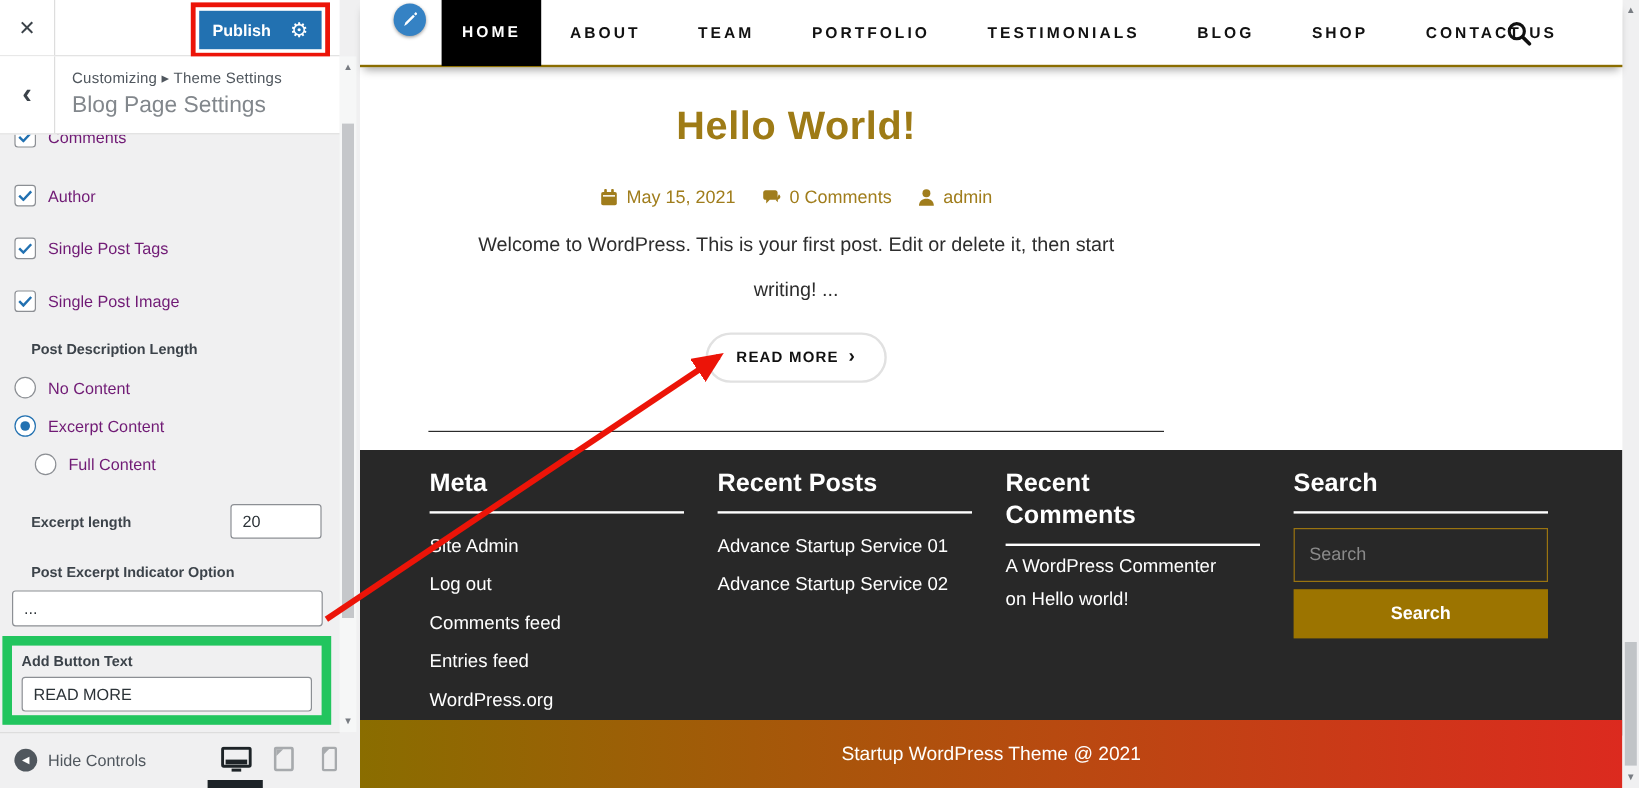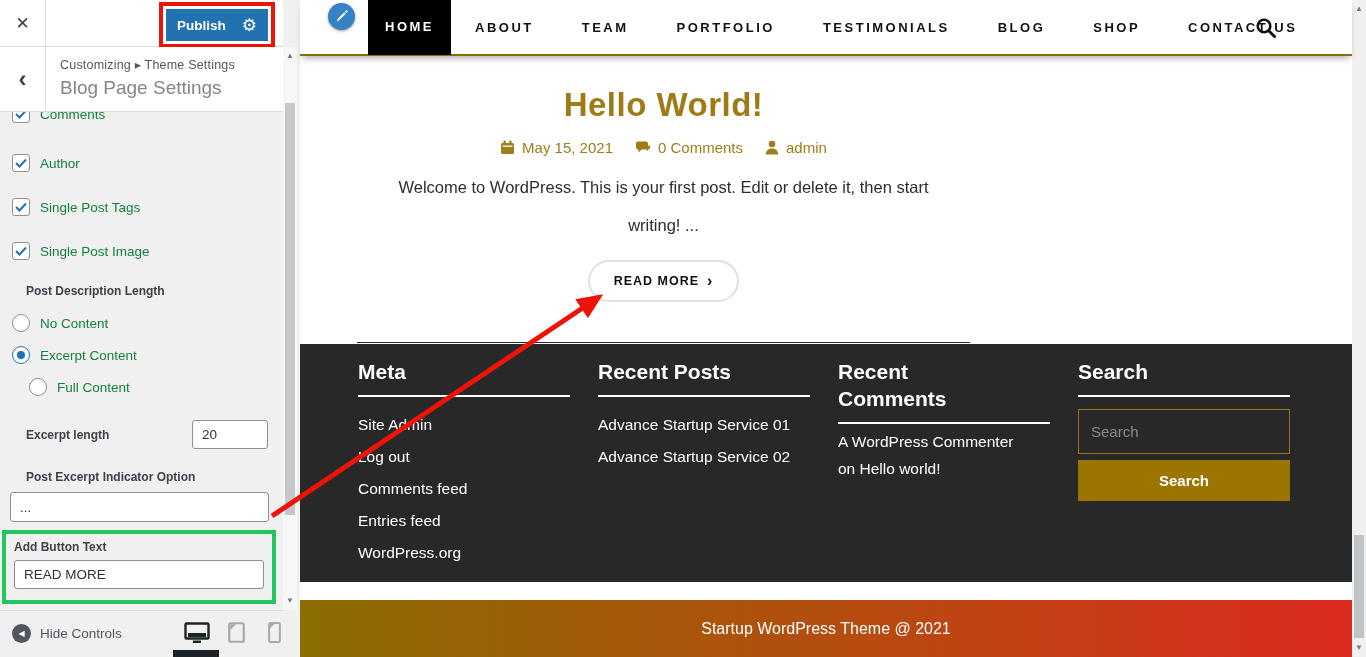--- a/index.html
+++ b/index.html
@@ -17,28 +17,28 @@
   .gear { color:#fff; font-size:17px; line-height:1; cursor:pointer; }
 
   .section-header { position:absolute; left:0; top:47px; width:283px; height:65px; background:#fff; border-bottom:1px solid #ddd; z-index:5; }
   .back-btn { position:absolute; left:0; top:0; width:46px; height:64px; background:#fff; border:none; border-right:1px solid #ddd; font-size:24px; font-weight:bold; color:#3c434a; cursor:pointer; }
   .header-text { position:absolute; left:60px; top:10px; }
   .breadcrumb { font-size:12.5px; color:#50575e; letter-spacing:.2px; }
   .panel-title { margin-top:5px; font-size:19px; font-weight:400; color:#82878c; }
 
   .panel-content { position:absolute; left:0; top:112px; width:283px; height:498px; overflow:hidden; }
   .ctl-row { position:absolute; left:12px; display:flex; align-items:center; gap:10px; cursor:pointer; }
-  .ctl-label { font-size:13.5px; color:#15803d; }
+  .ctl-label { font-size:13.5px; color:#701a75; }
   .bold-label { position:absolute; left:26px; font-size:12px; font-weight:700; color:#3c434a; }
   .checkbox { width:18px; height:18px; background:#fff; border:1px solid #8c8f94; border-radius:3px; display:flex; align-items:center; justify-content:center; flex:none; }
   .radio { width:18px; height:18px; background:#fff; border:1px solid #8c8f94; border-radius:50%; flex:none; position:relative; }
   .radio.selected { border-color:#2271b1; }
   .radio.selected::after { content:""; position:absolute; left:4px; top:4px; width:8px; height:8px; border-radius:50%; background:#2271b1; }
   .txt-input { background:#fff; border:1px solid #8c8f94; border-radius:3px; font-size:13.5px; color:#2c3338; padding:0 9px; font-family:inherit; }
-  .red-box { position:absolute; left:2px; top:418px; width:274px; height:74px; border:4px solid #22c55e; padding:6px 8px; }
+  .red-box { position:absolute; left:2px; top:418px; width:274px; height:74px; border:8px solid #22c55e; padding:6px 8px; }
   .red-box .bold-label { position:static; display:block; }
   .red-box .txt-input { width:100%; height:29px; margin-top:6px; }
 
   .side-scrollbar { position:absolute; left:283px; top:47px; width:14px; height:563px; background:#f6f7f7; }
   .scroll-arrow { position:absolute; left:0; width:14px; height:14px; font-size:8px; color:#787c82; text-align:center; line-height:14px; cursor:pointer; }
   .side-scrollbar .thumb { position:absolute; left:2px; top:56px; width:10px; height:412px; background:#c5c7ca; cursor:pointer; }
 
   .controls-footer { position:absolute; left:0; top:610px; width:283px; height:47px; background:#f0f0f1; border-top:1px solid #ddd; }
   .hide-controls { position:absolute; left:12px; top:13px; display:flex; align-items:center; gap:9px; background:none; border:none; cursor:pointer; }
   .hide-circle { width:19px; height:19px; border-radius:50%; background:#50575e; color:#fff; font-size:8px; display:flex; align-items:center; justify-content:center; }
@@ -51,28 +51,28 @@
   .preview { position:absolute; left:300px; top:0; width:1066px; height:657px; background:#fff; }
   .prevnav { position:absolute; left:0; top:0; width:1052px; height:56px; background:#fff; border-bottom:2px solid #8a6d00; box-shadow:0 5px 7px -3px rgba(0,0,0,.35); display:flex; align-items:center; z-index:3; }
   .edit-bubble { position:absolute; left:28px; top:3px; width:27px; height:27px; border-radius:50%; background:#3582c4; display:flex; align-items:center; justify-content:center; box-shadow:0 1px 3px rgba(0,0,0,.4); cursor:pointer; }
   .nav-items { display:flex; align-items:center; margin-left:68px; height:56px; }
   .nav-item { font-size:13px; font-weight:700; letter-spacing:2.5px; color:#111; padding:0 24px; text-decoration:none; cursor:pointer; }
   .nav-item.active { background:#000; color:#fff; height:56px; line-height:56px; padding:0 17px; }
   .nav-search { position:absolute; left:955px; top:17px; background:none; border:none; cursor:pointer; }
 
   .post-wrap { position:absolute; left:57px; top:58px; width:613px; text-align:center; }
   .post-title { margin-top:28px; font-size:33px; font-weight:600; color:#9e7b16; letter-spacing:.5px; }
-  .post-meta { margin-top:15px; display:flex; justify-content:center; align-items:flex-start; gap:22px; font-size:15px; color:#a07d1c; }
+  .post-meta { margin-top:32px; display:flex; justify-content:center; align-items:flex-start; gap:22px; font-size:15px; color:#a07d1c; }
   .meta-item { display:flex; align-items:center; gap:7px; color:#a07d1c; text-decoration:none; }
   .post-excerpt { margin-top:12px; font-size:16.5px; color:#2d2d2d; line-height:38px; }
   .read-more { margin-top:16px; display:inline-flex; align-items:center; gap:8px; background:#fff; border:2px solid #e1e1e1; border-radius:999px; padding:12px 24px; font-size:12.5px; font-weight:700; letter-spacing:1px; color:#111; cursor:pointer; font-family:inherit; }
   .read-more .chev { font-size:16px; font-weight:700; line-height:10px; }
   .post-hr { margin-top:40px; border:none; border-top:1px solid #2b2b2b; width:613px; }
 
-  .site-footer { position:absolute; left:0; top:344px; width:1052px; height:238px; background:#282828; }
+  .site-footer { position:absolute; left:0; top:375px; width:1052px; height:238px; background:#282828; }
   .fcol { position:absolute; top:14px; width:212px; }
   .fcol-meta { left:58px; } .fcol-posts { left:298px; } .fcol-comments { left:538px; } .fcol-search { left:778px; }
   .fcol-title { font-size:21px; font-weight:700; color:#fff; line-height:27px; }
   .fcol-comments .fcol-title { width:150px; }
   .fcol-underline { margin-top:10px; border-bottom:2px solid #fff; width:100%; }
   .fcol-links { margin-top:12px; }
   .fcol-link { display:block; font-size:15.5px; color:#fff; text-decoration:none; line-height:32px; cursor:pointer; }
   .fcol-textline { font-size:15.5px; color:#fff; line-height:27px; }
   .fcol-comments .fcol-links { margin-top:4px; }
   .fsearch-input { margin-top:12px; width:100%; height:45px; background:transparent; border:1.5px solid #9a7410; color:#bbb; font-size:15px; padding:0 12px; font-family:inherit; }

